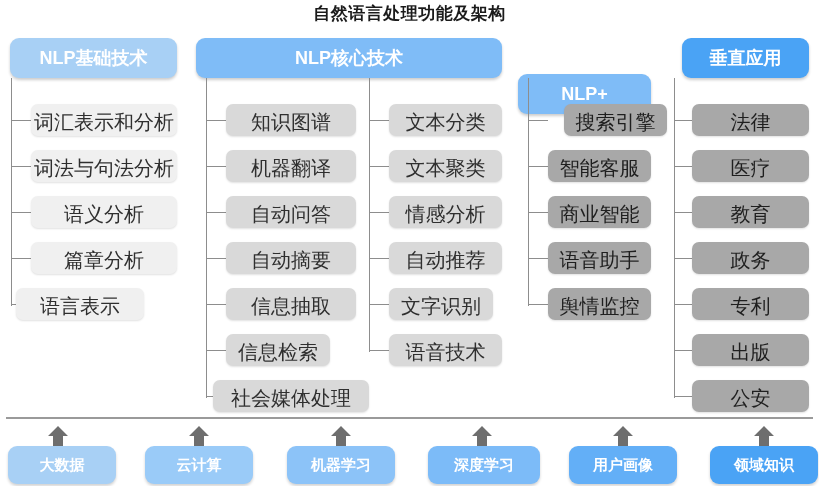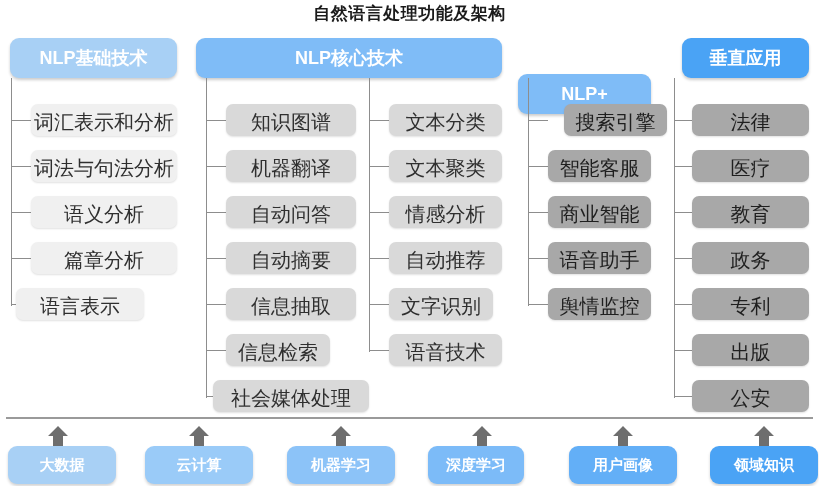--- a/index.html
+++ b/index.html
@@ -300,21 +300,21 @@
 
   <div class="foundation" style="left:8px; top:446px; width:108px; background:#a8d0f5;">
     <span>大数据</span>
   </div>
   <div class="foundation" style="left:145px; top:446px; width:108px; background:#9acbf8;">
     <span>云计算</span>
   </div>
   <div class="foundation" style="left:287px; top:446px; width:108px; background:#8cc3f8;">
     <span>机器学习</span>
   </div>
-  <div class="foundation" style="left:428px; top:446px; width:96px; background:#7cbbf8;">
+  <div class="foundation" style="left:428px; top:446px; width:112px; background:#7cbbf8;">
     <span>深度学习</span>
   </div>
   <div class="foundation" style="left:569px; top:446px; width:108px; background:#63aff7;">
     <span>用户画像</span>
   </div>
   <div class="foundation" style="left:710px; top:446px; width:108px; background:#4aa3f5;">
     <span>领域知识</span>
   </div>
 
 </div>

